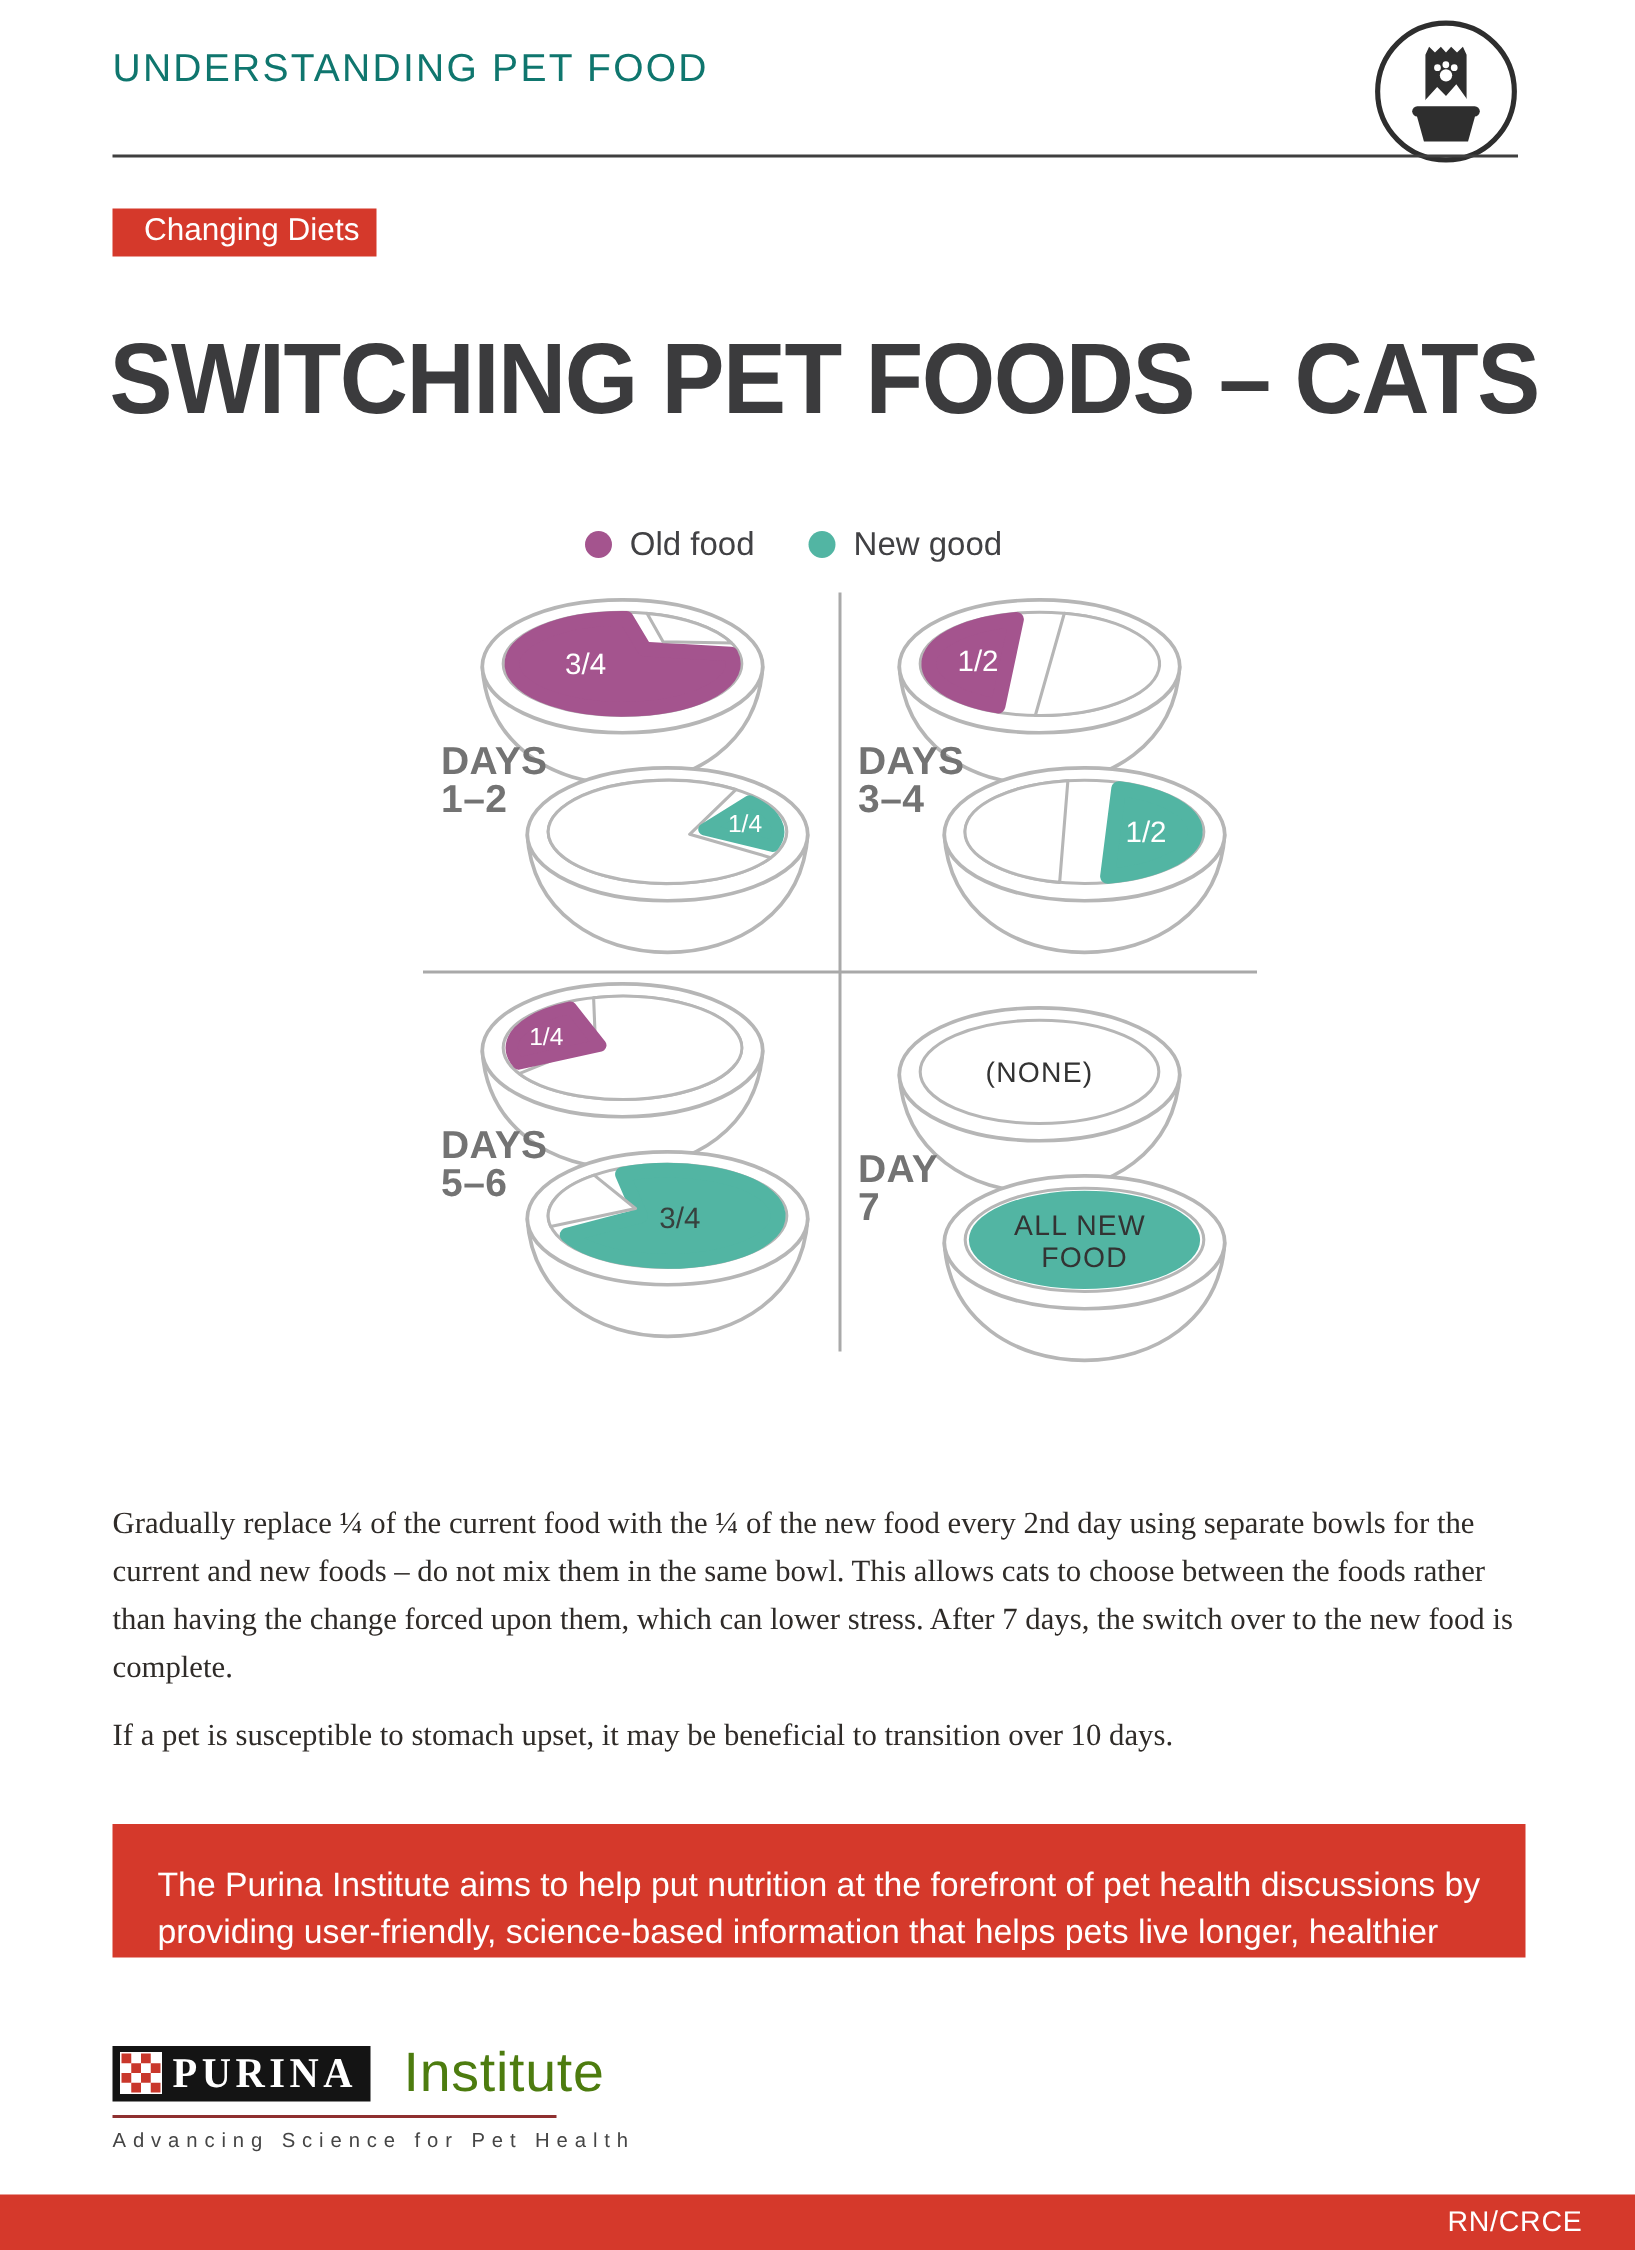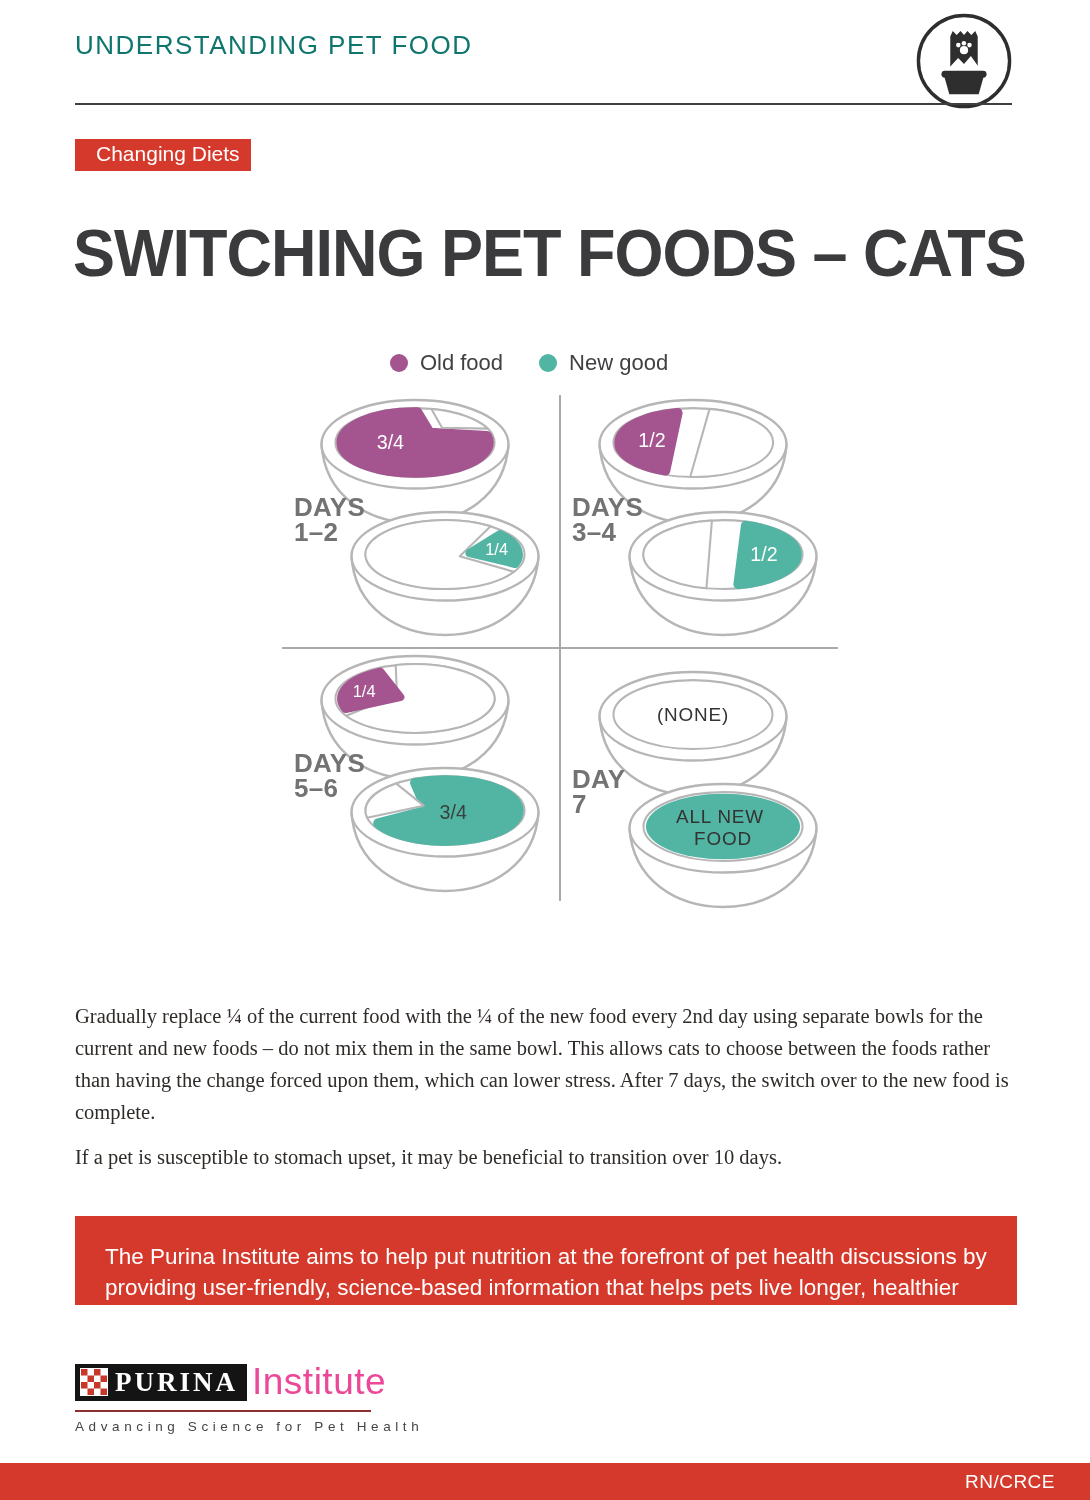--- a/index.html
+++ b/index.html
@@ -46,21 +46,21 @@
     font-family:"Liberation Serif",serif;font-size:20.5px;line-height:32px;color:var(--text);}
   .bodycopy p{margin:0 0 13px 0;}
   .callout{position:absolute;left:75px;top:1216px;width:942px;height:89px;background:var(--red);
     box-sizing:border-box;padding:25px 30px;color:#fff;font-size:22.5px;line-height:31px;}
   
   .logo{position:absolute;left:75px;top:1361px;}
   .logo-row{display:flex;align-items:center;}
   .logo-black{display:flex;align-items:center;background:#141414;height:37px;padding:0 9px 0 5px;}
   .logo-purina{color:#fff;font-family:"Liberation Serif",serif;font-weight:700;font-size:27px;
     letter-spacing:3px;margin-left:7px;transform:scaleY(1.05);}
-  .logo-institute{font-size:37px;color:#ec4899;font-weight:400;margin-left:5px;letter-spacing:.5px;}
+  .logo-institute{font-size:37px;color:#4d7c0f;font-weight:400;margin-left:22px;letter-spacing:.5px;}
   .logo-rule{width:296px;height:2px;background:#8f3030;margin-top:7px;}
   .logo-tagline{margin-top:7px;font-size:13.5px;color:#454545;letter-spacing:4.6px;font-weight:500;}
   
   .footer{position:absolute;left:0;bottom:0;width:1090px;height:37px;background:var(--red);
     display:flex;align-items:center;justify-content:flex-end;padding-right:35px;box-sizing:border-box;}
   .footer span{color:#fff;font-size:19px;font-weight:500;letter-spacing:.5px;}
 </style>
 </head>
 <body>
 

